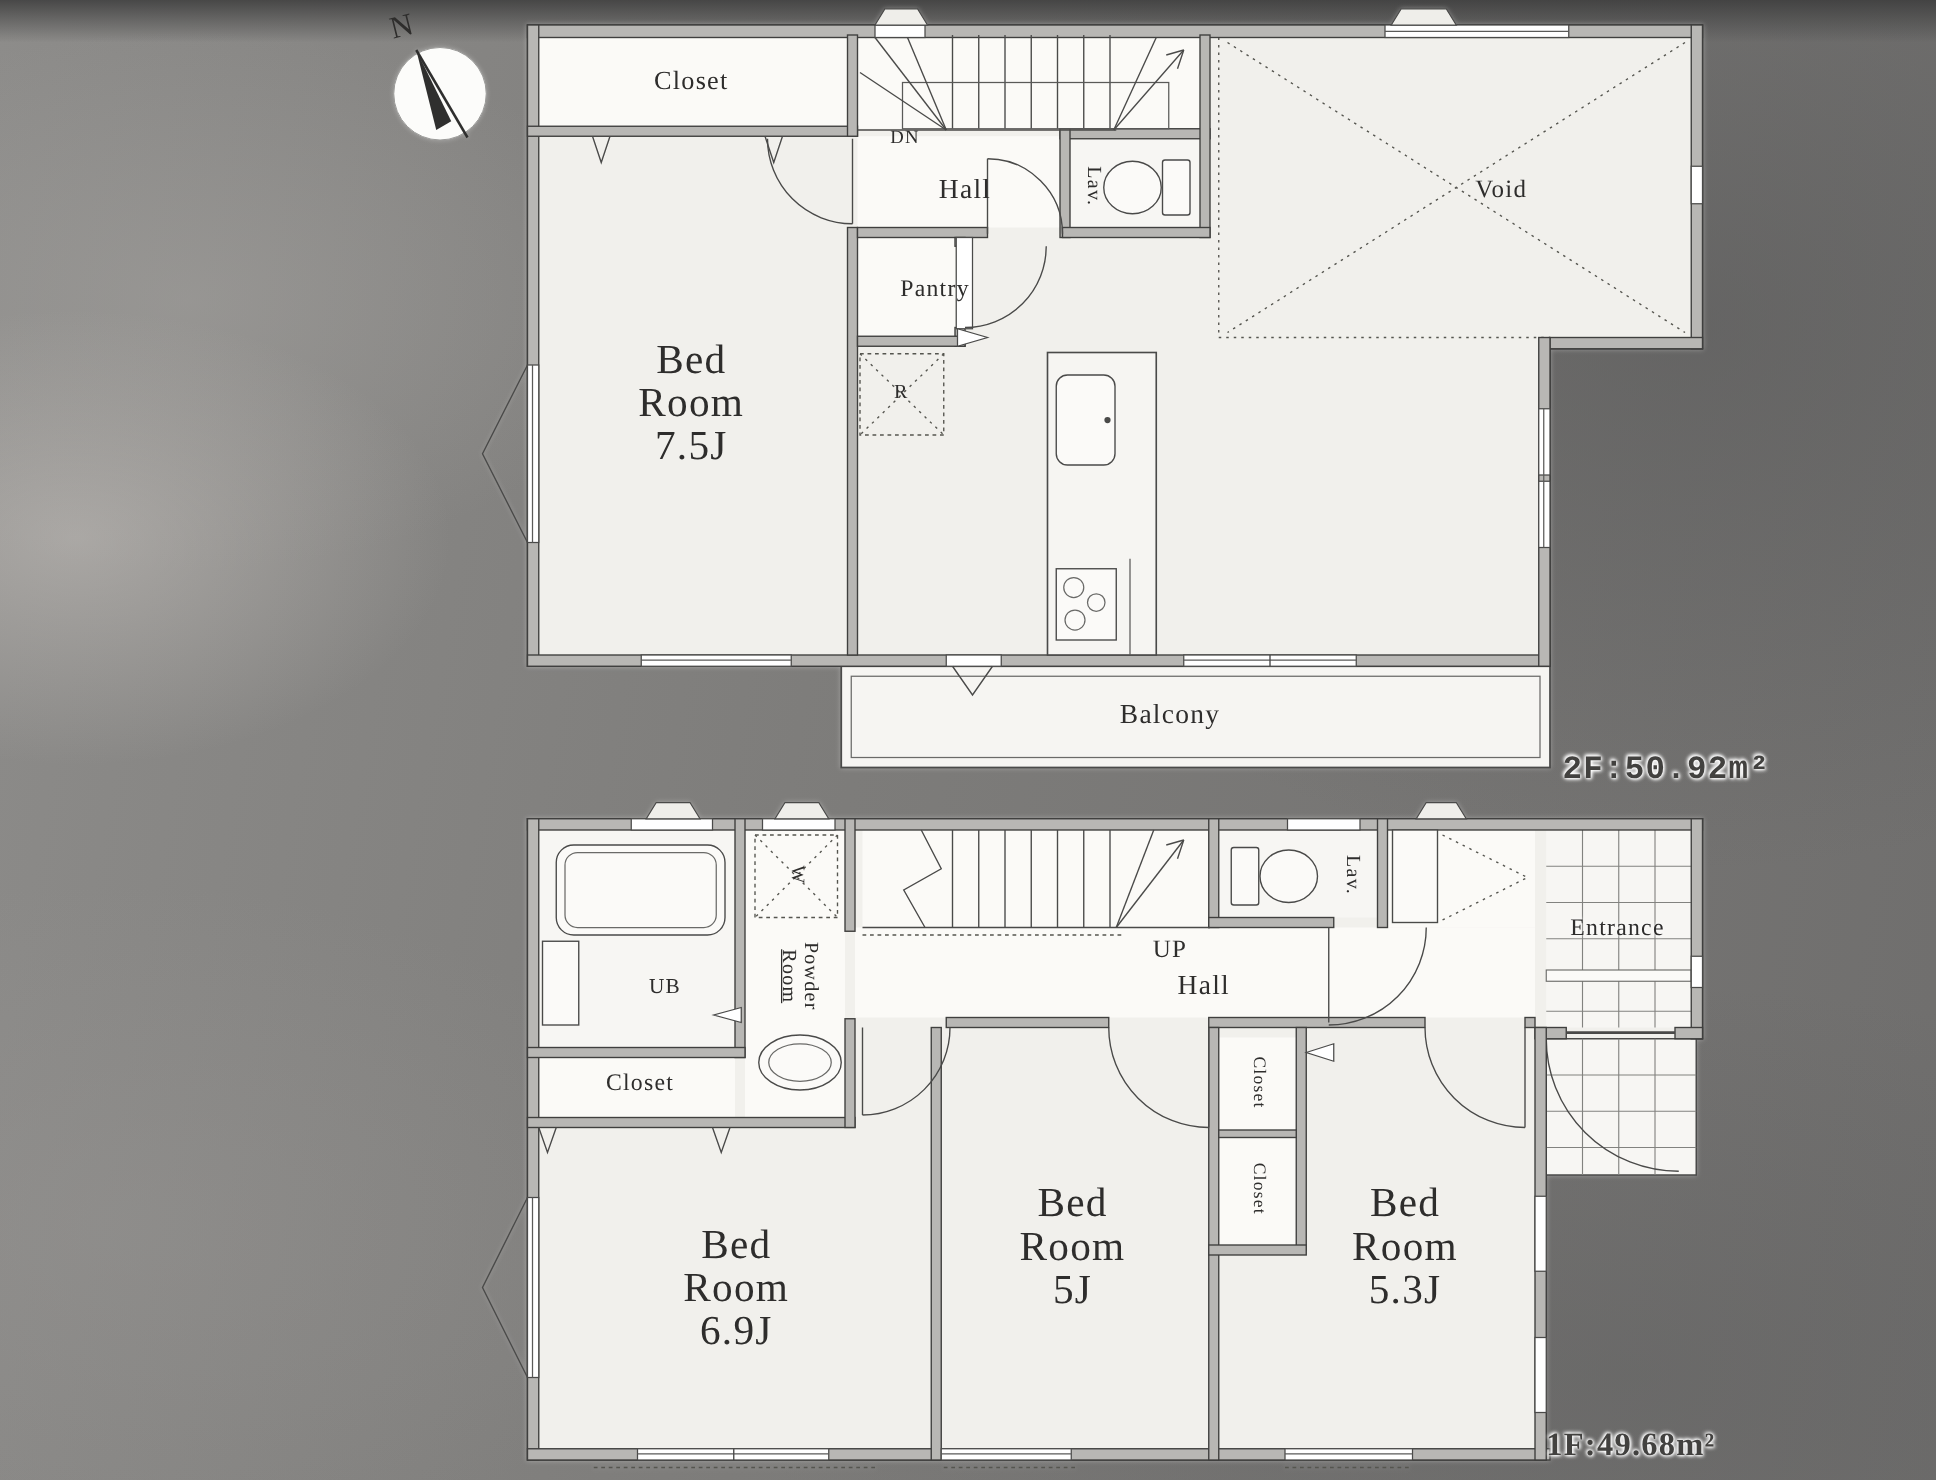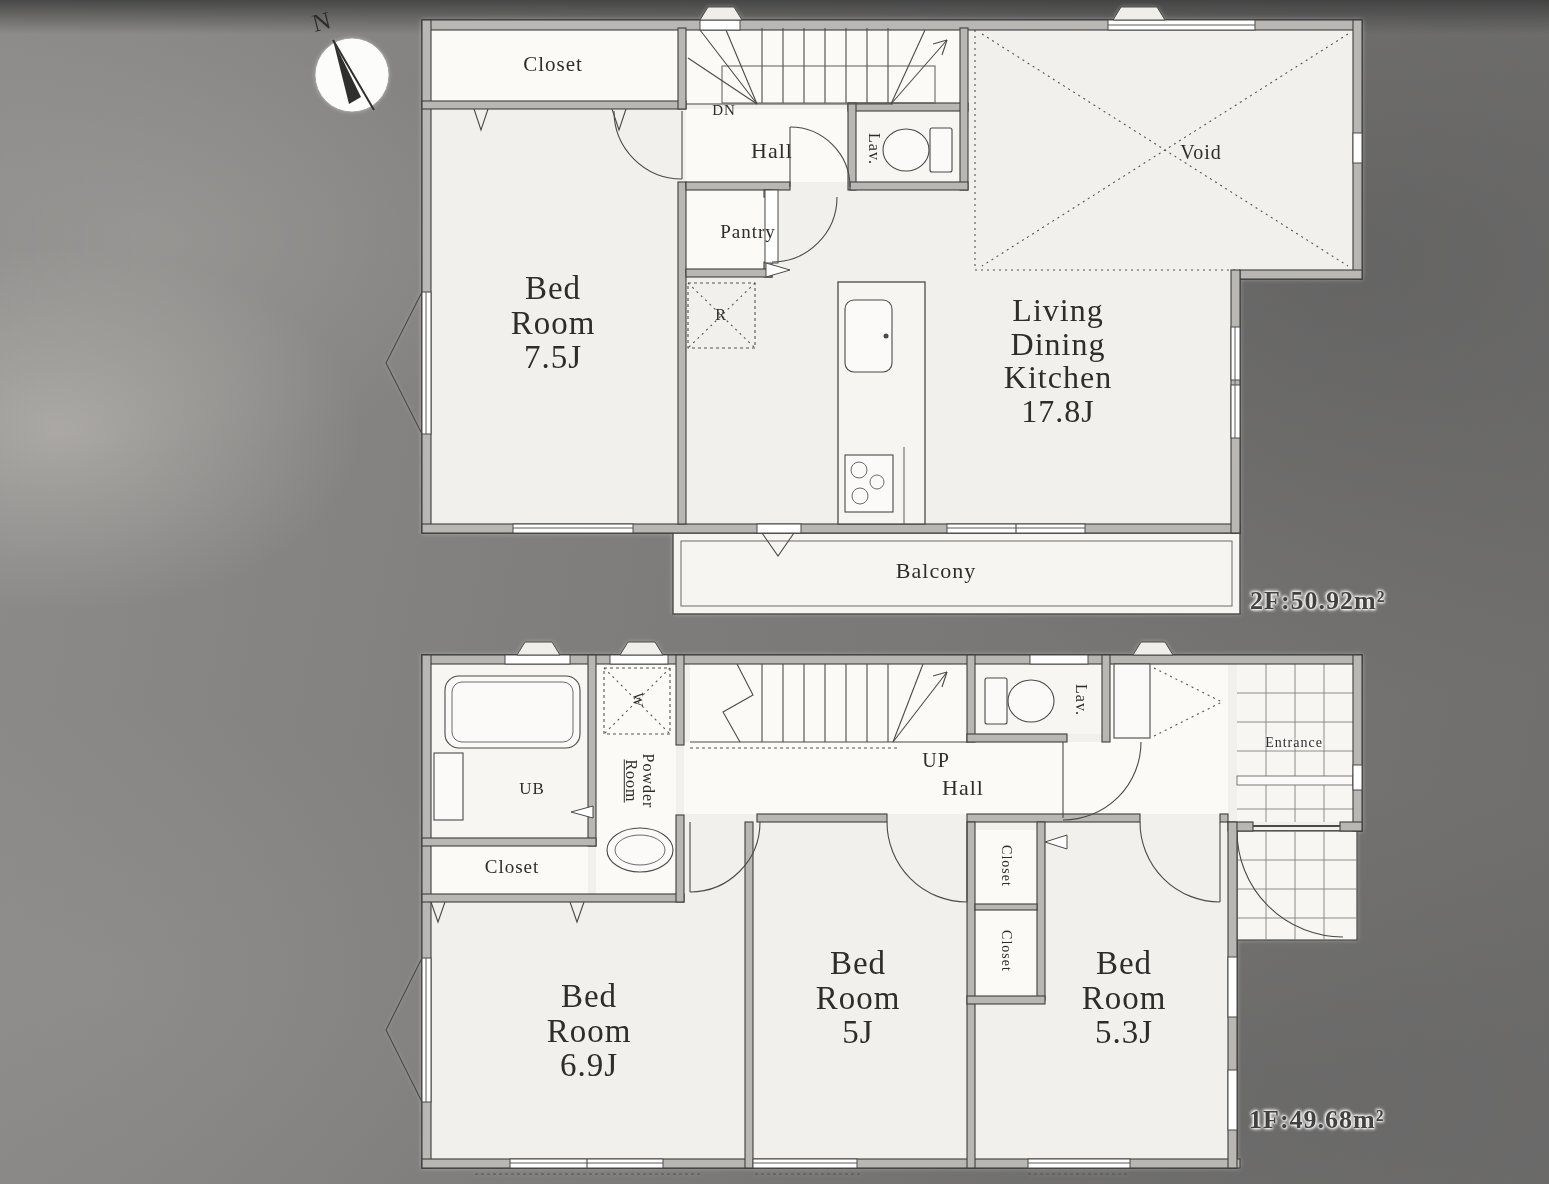--- a/index.html
+++ b/index.html
@@ -323,52 +323,46 @@
     <div>Bed</div>
     <div>Room</div>
     <div>7.5J</div>
   </div>
   <div class="lb" style="left:724px;top:111px;font-size:15px;text-align:center;">DN</div>
   <div class="lb" style="left:772px;top:151px;font-size:22px;">Hall</div>
   <div class="lb rot" style="left:874px;top:149px;font-size:16px;">Lav.</div>
   <div class="lb" style="left:724px;top:232px;font-size:19px;margin-left:24px;">Pantry</div>
   <div class="lb" style="left:721px;top:315px;font-size:16px;">R</div>
   <div class="lb" style="left:1201px;top:152px;font-size:20px;">Void</div>
-  <div class="lb" style="left:1058px;top:361px;font-size:32px;">
-    <div>Living</div>
-    <div>Dining</div>
-    <div>Kitchen</div>
-    <div>17.8J</div>
-  </div>
   <div class="lb" style="left:920px;top:571px;font-size:22px;margin-left:16px;">Balcony</div>
-  <div class="area" style="left:1250px;top:586px;">2F:50.92m²</div>
+  <div class="area" style="left:1250px;top:600px;font-family:Liberation Mono, monospace;">2F:50.92m²</div>
 
   <div class="lb" style="left:532px;top:789px;font-size:17px;">UB</div>
   <div class="lb rot" style="left:637px;top:700px;font-size:15px;">W</div>
   <div class="lb rot" style="left:639px;top:781px;font-size:16px;">
     <div>Powder</div>
     <div class="u">Room</div>
   </div>
   <div class="lb" style="left:512px;top:867px;font-size:19px;">Closet</div>
   <div class="lb" style="left:936px;top:760px;font-size:20px;">UP</div>
   <div class="lb" style="left:963px;top:788px;font-size:22px;">Hall</div>
   <div class="lb rot" style="left:1081px;top:700px;font-size:16px;">Lav.</div>
-  <div class="lb halo" style="left:1294px;top:743px;font-size:14px;">Entrance</div>
+  <div class="lb halo" style="left:1294px;top:743px;font-size:19px;">Entrance</div>
   <div class="lb rot" style="left:1006px;top:866px;font-size:14px;">Closet</div>
   <div class="lb rot" style="left:1006px;top:951px;font-size:14px;">Closet</div>
   <div class="lb" style="left:589px;top:1031px;font-size:33px;">
     <div>Bed</div>
     <div>Room</div>
     <div>6.9J</div>
   </div>
   <div class="lb" style="left:858px;top:998px;font-size:33px;">
     <div>Bed</div>
     <div>Room</div>
     <div>5J</div>
   </div>
   <div class="lb" style="left:1124px;top:998px;font-size:33px;">
     <div>Bed</div>
     <div>Room</div>
     <div>5.3J</div>
   </div>
-  <div class="area" style="left:1237px;top:1105px;padding-left:12px;">1F:49.68m²</div>
+  <div class="area" style="left:1237px;top:1141px;">1F:49.68m²</div>
 
 </div>
 
 </body></html>

